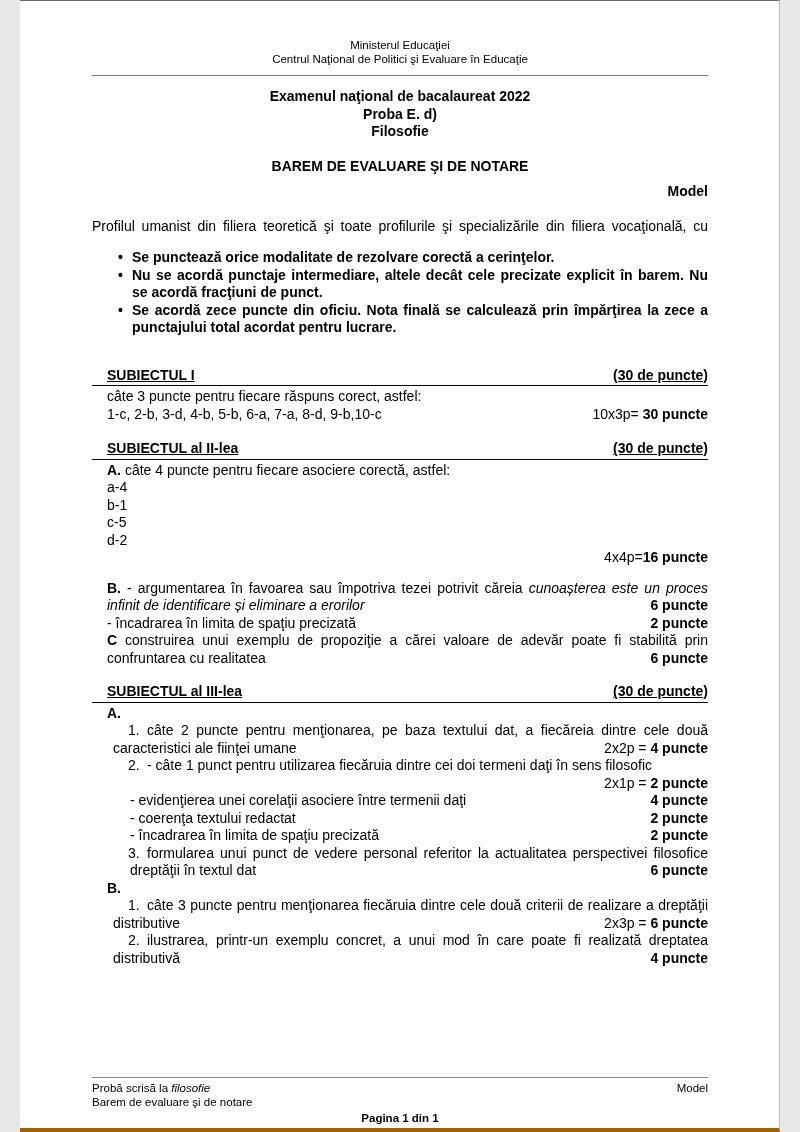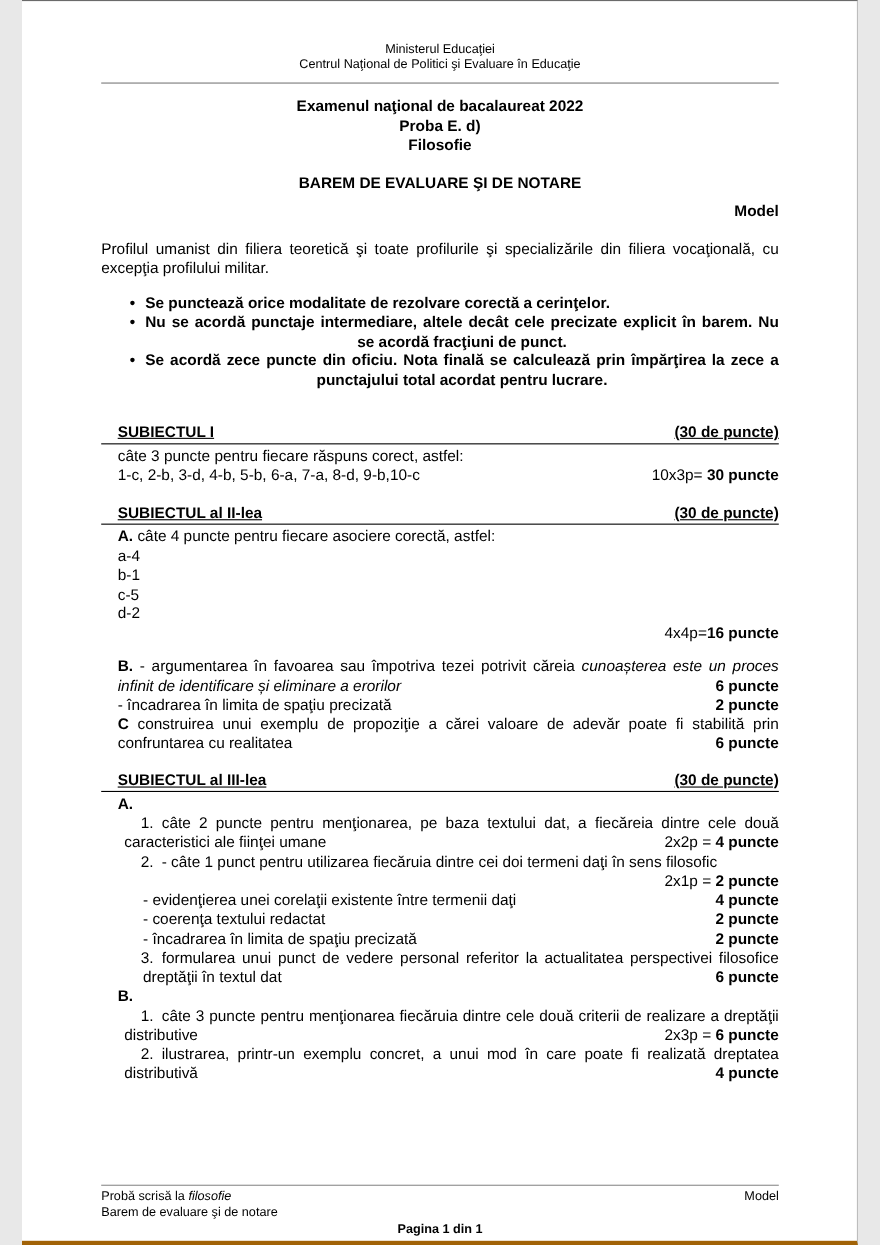--- a/index.html
+++ b/index.html
@@ -31,21 +31,21 @@
   .rows { margin-top:17px; }
   .row { display:flex; justify-content:space-between; }
   .row .l { min-width:0; }
   .row .l.j { flex:1; text-align:justify; text-align-last:justify; }
   .row .r { margin-left:6px; white-space:pre; text-align:right; }
   .gap { width:100%; }
 
   
   .p    { padding-left:0; }
   .bl   { padding-left:26px; font-weight:bold;align-items:center; }
-  .blc  { padding-left:40px; font-weight:bold;justify-content:center; }
+  .blc  { padding-left:40px; font-weight:bold; }
   .sec  { padding-left:15px; }
   .num  { padding-left:18px; }
   .csm  { padding-left:21px; }
   .clg  { padding-left:38px; }
   .dsh  { padding-left:38px; }
   .heading { font-weight:bold; border-bottom:1.5px solid #000; padding-bottom:1px; margin-bottom:2px;text-decoration:underline; }
   span.num { display:inline-block; width:19px; }
   span.dot { display:inline-block; width:14px; font-weight:bold; }
 
   
@@ -72,23 +72,20 @@
       <div>Filosofie</div>
     </div>
 
     <div class="barem-title">BAREM DE EVALUARE ŞI DE NOTARE</div>
     <div class="model-line">Model</div>
 
     <div class="rows">
         <div class="row p">
           <div class="l j"><span>Profilul umanist din filiera teoretică şi toate profilurile şi specializările din filiera vocaţională, cu</span></div>
         </div>
-        <div class="row p">
-          <div class="l"><span>excepţia profilului militar.</span></div>
-        </div>
         <div class="gap" style="height: 14px;"></div>
         <div class="row bl">
           <div class="l"><span class="dot">•</span><span class="b">Se punctează orice modalitate de rezolvare corectă a cerinţelor.</span></div>
         </div>
         <div class="row bl">
           <div class="l j"><span class="dot">•</span><span class="b">Nu se acordă punctaje intermediare, altele decât cele precizate explicit în barem. Nu</span></div>
         </div>
         <div class="row blc">
           <div class="l"><span class="b">se acordă fracţiuni de punct.</span></div>
         </div>
@@ -169,21 +166,21 @@
           <div class="r"><span>2x2p = </span><span class="b">4 puncte</span></div>
         </div>
         <div class="row num">
           <div class="l"><span class="num">2.</span><span>- câte 1 punct pentru utilizarea fiecăruia dintre cei doi termeni daţi în sens filosofic</span></div>
         </div>
         <div class="row sec">
           <div class="l"><span></span></div>
           <div class="r"><span>2x1p = </span><span class="b">2 puncte</span></div>
         </div>
         <div class="row dsh">
-          <div class="l"><span>- evidenţierea unei corelaţii existente între termenii daţi</span></div>
+          <div class="l"><span>- evidenţierea unei corelaţii asociere între termenii daţi</span></div>
           <div class="r"><span class="b">4 puncte</span></div>
         </div>
         <div class="row dsh">
           <div class="l"><span>- coerenţa textului redactat</span></div>
           <div class="r"><span class="b">2 puncte</span></div>
         </div>
         <div class="row dsh">
           <div class="l"><span>- încadrarea în limita de spaţiu precizată</span></div>
           <div class="r"><span class="b">2 puncte</span></div>
         </div>

